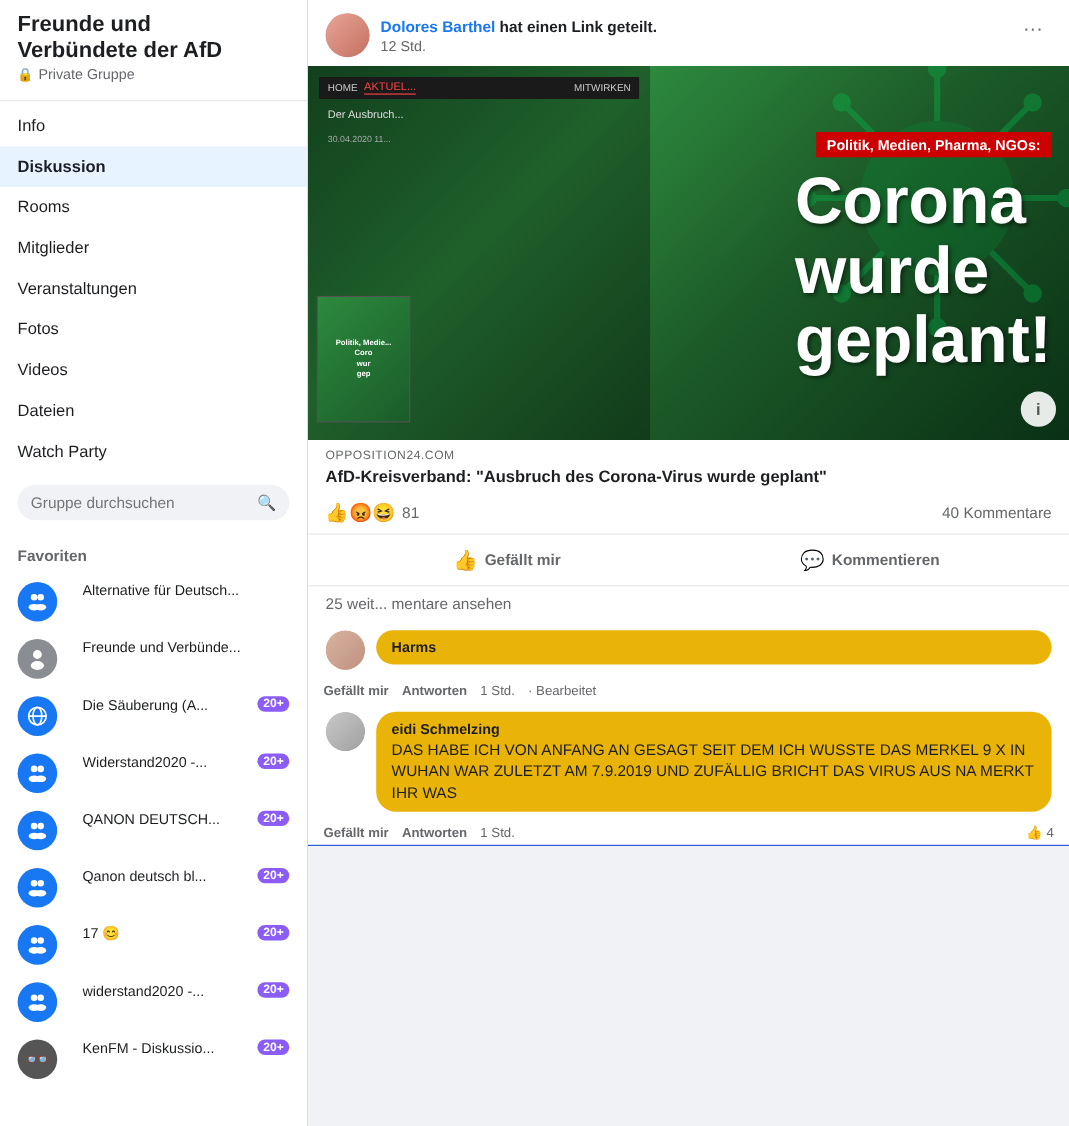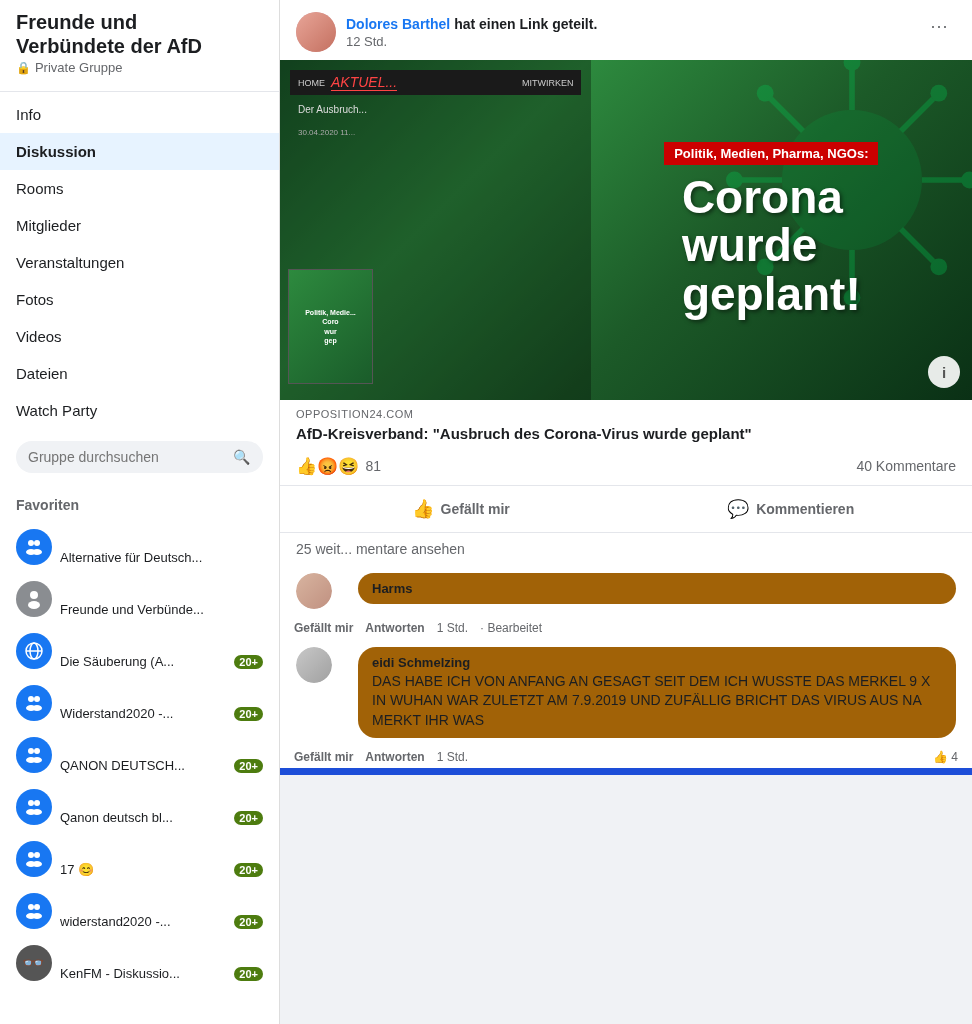--- a/index.html
+++ b/index.html
@@ -83,24 +83,24 @@
       font-size: 14px;
       font-weight: 700;
       color: #65676b;
       text-transform: none;
     }
     .favorites-list {
       list-style: none;
     }
     .favorites-item {
       display: flex;
-      align-items: flex-end;
+      align-items: flex-start;
       padding: 8px 16px;
       cursor: pointer;
-      gap: 8px;
+      gap: 23px;
     }
     .fav-icon {
       width: 36px;
       height: 36px;
       border-radius: 50%;
       background: #1877f2;
       display: flex;
       align-items: center;
       justify-content: center;
       flex-shrink: 0;
@@ -111,42 +111,42 @@
     .fav-icon.gray { background: #8a8d91; }
     .fav-label {
       font-size: 13px;
       color: #1c1e21;
       flex: 1;
       white-space: nowrap;
       overflow: hidden;
       text-overflow: ellipsis;
     }
     .fav-badge {
-      background: #4d7c0f;
+      background: #8b5cf6;
       color: #fff;
       font-size: 11px;
       font-weight: 700;
       border-radius: 10px;
       padding: 1px 5px;
       min-width: 24px;
       text-align: center;
     }
 
     
     .main-content {
       flex: 1;
       padding: 0;
       background: #f0f2f5;
       overflow-y: auto;
     }
 
     .post-card {
       background: #fff;
       margin: 0;
-      border-bottom: 7px solid #1d4ed8;
+      border-bottom: 1px solid #1d4ed8;
     }
 
     .post-header {
       display: flex;
       align-items: flex-start;
       padding: 12px 16px 8px 16px;
       justify-content: space-between;
     }
     .post-header-left {
       display: flex;
@@ -228,34 +228,34 @@
     }
     .main-headline-bg {
       position: absolute;
       right: 0;
       top: 0;
       width: 58%;
       height: 100%;
       display: flex;
       flex-direction: column;
       justify-content: center;
-      align-items: center;
+      align-items: flex-end;
       padding: 16px;
     }
     .red-banner {
       background: #cc0000;
       color: #fff;
       font-size: 13px;
       font-weight: 700;
       padding: 4px 10px;
       margin-bottom: 8px;
       display: inline-block;
     }
     .main-headline-text {
-      font-size: 46px;
+      font-size: 60px;
       font-weight: 900;
       color: #fff;
       line-height: 1.05;
       text-shadow: 2px 2px 4px rgba(0,0,0,0.5);
     }
     .info-circle {
       position: absolute;
       bottom: 12px;
       right: 12px;
       width: 32px;
@@ -357,25 +357,24 @@
       border-radius: 50%;
       flex-shrink: 0;
       overflow: hidden;
     }
     .comment-avatar-circle {
       width: 36px;
       height: 36px;
       border-radius: 50%;
     }
     .comment-bubble {
-      background: #a16207;
+      background: #eab308;
       border-radius: 18px;
       padding: 8px 14px;
       flex: 1;
-      margin-left: 16px;
     }
     .comment-author {
       font-size: 13px;
       font-weight: 700;
       color: #1c1e21;
     }
     .comment-text {
       font-size: 14px;
       color: #1c1e21;
       margin-top: 2px;
@@ -593,21 +592,21 @@
             <circle cx="38" cy="162" r="6" fill="#00cc55"></circle>
           <line x1="50" y1="100" x2="20" y2="100" stroke="#00cc55" stroke-width="4"></line>
             <circle cx="16" cy="100" r="6" fill="#00cc55"></circle>
           <line x1="65" y1="65" x2="42" y2="42" stroke="#00cc55" stroke-width="4"></line>
             <circle cx="38" cy="38" r="6" fill="#00cc55"></circle>
         </svg>
 
         <div class="post-image-overlay-left">
           <div class="left-mini-header">
             <span style="font-size:9px;color:#ccc;">HOME</span>
-            <span style="font-size:14px;color:#ff4444;border-bottom:1px solid #ff4444;font-style:italic;">AKTUEL...</span>
+            <span style="font-size:10px;color:#ff4444;border-bottom:1px solid #ff4444;">AKTUEL...</span>
             <span style="font-size:9px;color:#ccc;margin-left:auto;">MITWIRKEN</span>
           </div>
           <div style="padding:4px 8px;">
             <span style="font-size:10px;color:#ddd;">Der Ausbruch...</span>
           </div>
           <div style="padding:0 8px;">
             <span style="font-size:8px;color:#aaa;">30.04.2020 11...</span>
           </div>
 
           <div style="position:absolute;bottom:16px;left:8px;width:85px;height:115px;background:linear-gradient(135deg,#2d8a3e,#1a5c2a);border:1px solid #555;display:flex;align-items:center;justify-content:center;">

